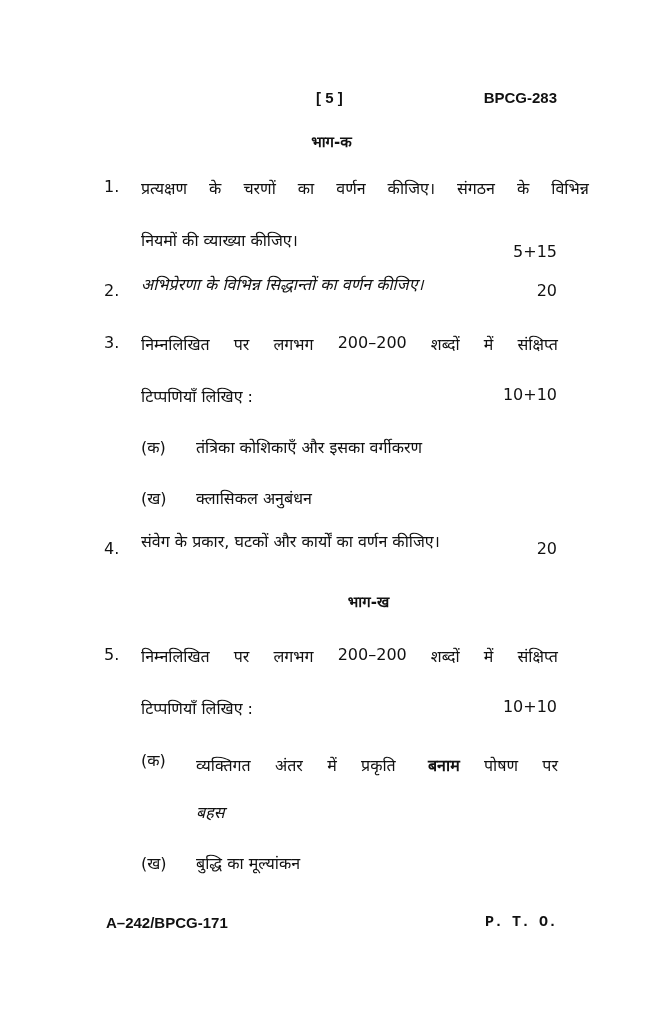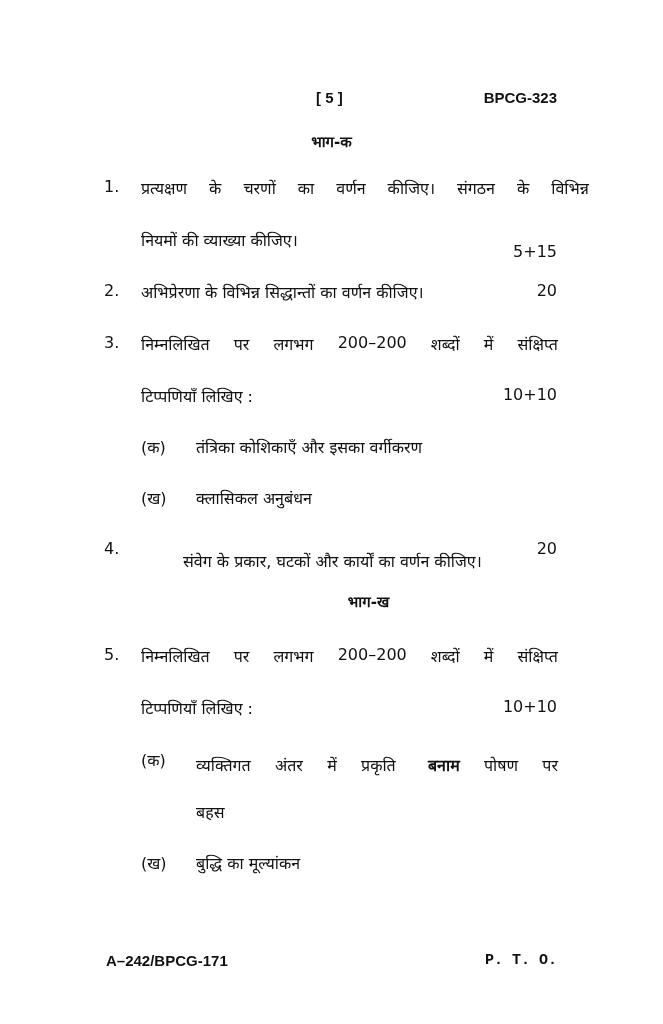--- a/index.html
+++ b/index.html
@@ -8,47 +8,47 @@
   .hdr { font-family: "Liberation Sans", sans-serif; font-weight: bold; font-size: 15px; }
   .section { font-weight: bold; font-size: 15px; left: 0; width: 663px; text-align: center; }
   .qnum { font-size: 16px; left: 104px; }
   .qtext { font-size: 16px; left: 141px; text-align: center; }
   .marks { font-size: 16px; right: 106px; text-align: right; }
   .justify-line { font-size: 16px; left: 141px; width: 417px; display: flex; justify-content: space-between; gap: 22px; }
   .sub-label { font-size: 16px; left: 141px; }
   .sub-text { font-size: 16px; left: 196px; }
   .justify-sub { font-size: 16px; left: 196px; width: 362px; display: flex; justify-content: space-between; }
   .bold { font-weight: bold; margin-left: 8px; }
-  .footer { font-family: "Liberation Sans", sans-serif; font-weight: bold; font-size: 15px; margin-top: 38px; }
+  .footer { font-family: "Liberation Sans", sans-serif; font-weight: bold; font-size: 15px; }
 </style>
 </head>
 <body>
 
 <div class="abs hdr" style="left:316px; top:89px;">[ 5 ]</div>
-<div class="abs hdr" style="right:106px; top:89px;">BPCG-323</div>
+<div class="abs hdr" style="right:106px; top:89px;">BPCG-283</div>
 
 <div class="abs section" style="top:131px;">भाग-क</div>
 
 <div class="abs qnum" style="top:177px;">1.</div>
 <div class="abs justify-line" style="top:177px;">
   <span>प्रत्यक्षण</span>
   <span>के</span>
   <span>चरणों</span>
   <span>का</span>
   <span>वर्णन</span>
   <span>कीजिए।</span>
   <span>संगठन</span>
   <span>के</span>
   <span>विभिन्न</span>
 </div>
 <div class="abs qtext" style="top:229px;">नियमों की व्याख्या कीजिए।</div>
 <div class="abs marks" style="top:242px;">5+15</div>
 
 <div class="abs qnum" style="top:281px;">2.</div>
-<div class="abs qtext" style="top:281px;">अभिप्रेरणा के विभिन्न सिद्धान्तों का वर्णन कीजिए।</div>
+<div class="abs qtext" style="top:273px;font-style:italic;">अभिप्रेरणा के विभिन्न सिद्धान्तों का वर्णन कीजिए।</div>
 <div class="abs marks" style="top:281px;">20</div>
 
 <div class="abs qnum" style="top:333px;">3.</div>
 <div class="abs justify-line" style="top:333px;">
   <span>निम्नलिखित</span>
   <span>पर</span>
   <span>लगभग</span>
   <span>200–200</span>
   <span>शब्दों</span>
   <span>में</span>
@@ -57,21 +57,21 @@
 <div class="abs qtext" style="top:385px;">टिप्पणियाँ लिखिए :</div>
 <div class="abs marks" style="top:385px;">10+10</div>
 
 <div class="abs sub-label" style="top:436px;">(क)</div>
 <div class="abs sub-text" style="top:436px;">तंत्रिका कोशिकाएँ और इसका वर्गीकरण</div>
 
 <div class="abs sub-label" style="top:487px;">(ख)</div>
 <div class="abs sub-text" style="top:487px;">क्लासिकल अनुबंधन</div>
 
 <div class="abs qnum" style="top:539px;">4.</div>
-<div class="abs qtext" style="top:550px;margin-left:42px;">संवेग के प्रकार, घटकों और कार्यों का वर्णन कीजिए।</div>
+<div class="abs qtext" style="top:530px;">संवेग के प्रकार, घटकों और कार्यों का वर्णन कीजिए।</div>
 <div class="abs marks" style="top:539px;">20</div>
 
 <div class="abs section" style="top:591px;padding-left:37px;">भाग-ख</div>
 
 <div class="abs qnum" style="top:645px;">5.</div>
 <div class="abs justify-line" style="top:645px;">
   <span>निम्नलिखित</span>
   <span>पर</span>
   <span>लगभग</span>
   <span>200–200</span>
@@ -85,19 +85,19 @@
 <div class="abs sub-label" style="top:749px;">(क)</div>
 <div class="abs justify-sub" style="top:754px;">
   <span>व्यक्तिगत</span>
   <span>अंतर</span>
   <span>में</span>
   <span>प्रकृति</span>
   <span class="bold">बनाम</span>
   <span>पोषण</span>
   <span>पर</span>
 </div>
-<div class="abs sub-text" style="top:801px;">बहस</div>
+<div class="abs sub-text" style="top:801px;font-style:italic;">बहस</div>
 
 <div class="abs sub-label" style="top:852px;">(ख)</div>
 <div class="abs sub-text" style="top:852px;">बुद्धि का मूल्यांकन</div>
 
 <div class="abs footer" style="left:106px; top:914px;">A–242/BPCG-171</div>
 <div class="abs footer" style="right:106px; top:914px;font-family:Liberation Mono, monospace;">P. T. O.</div>
 
 </body></html>

